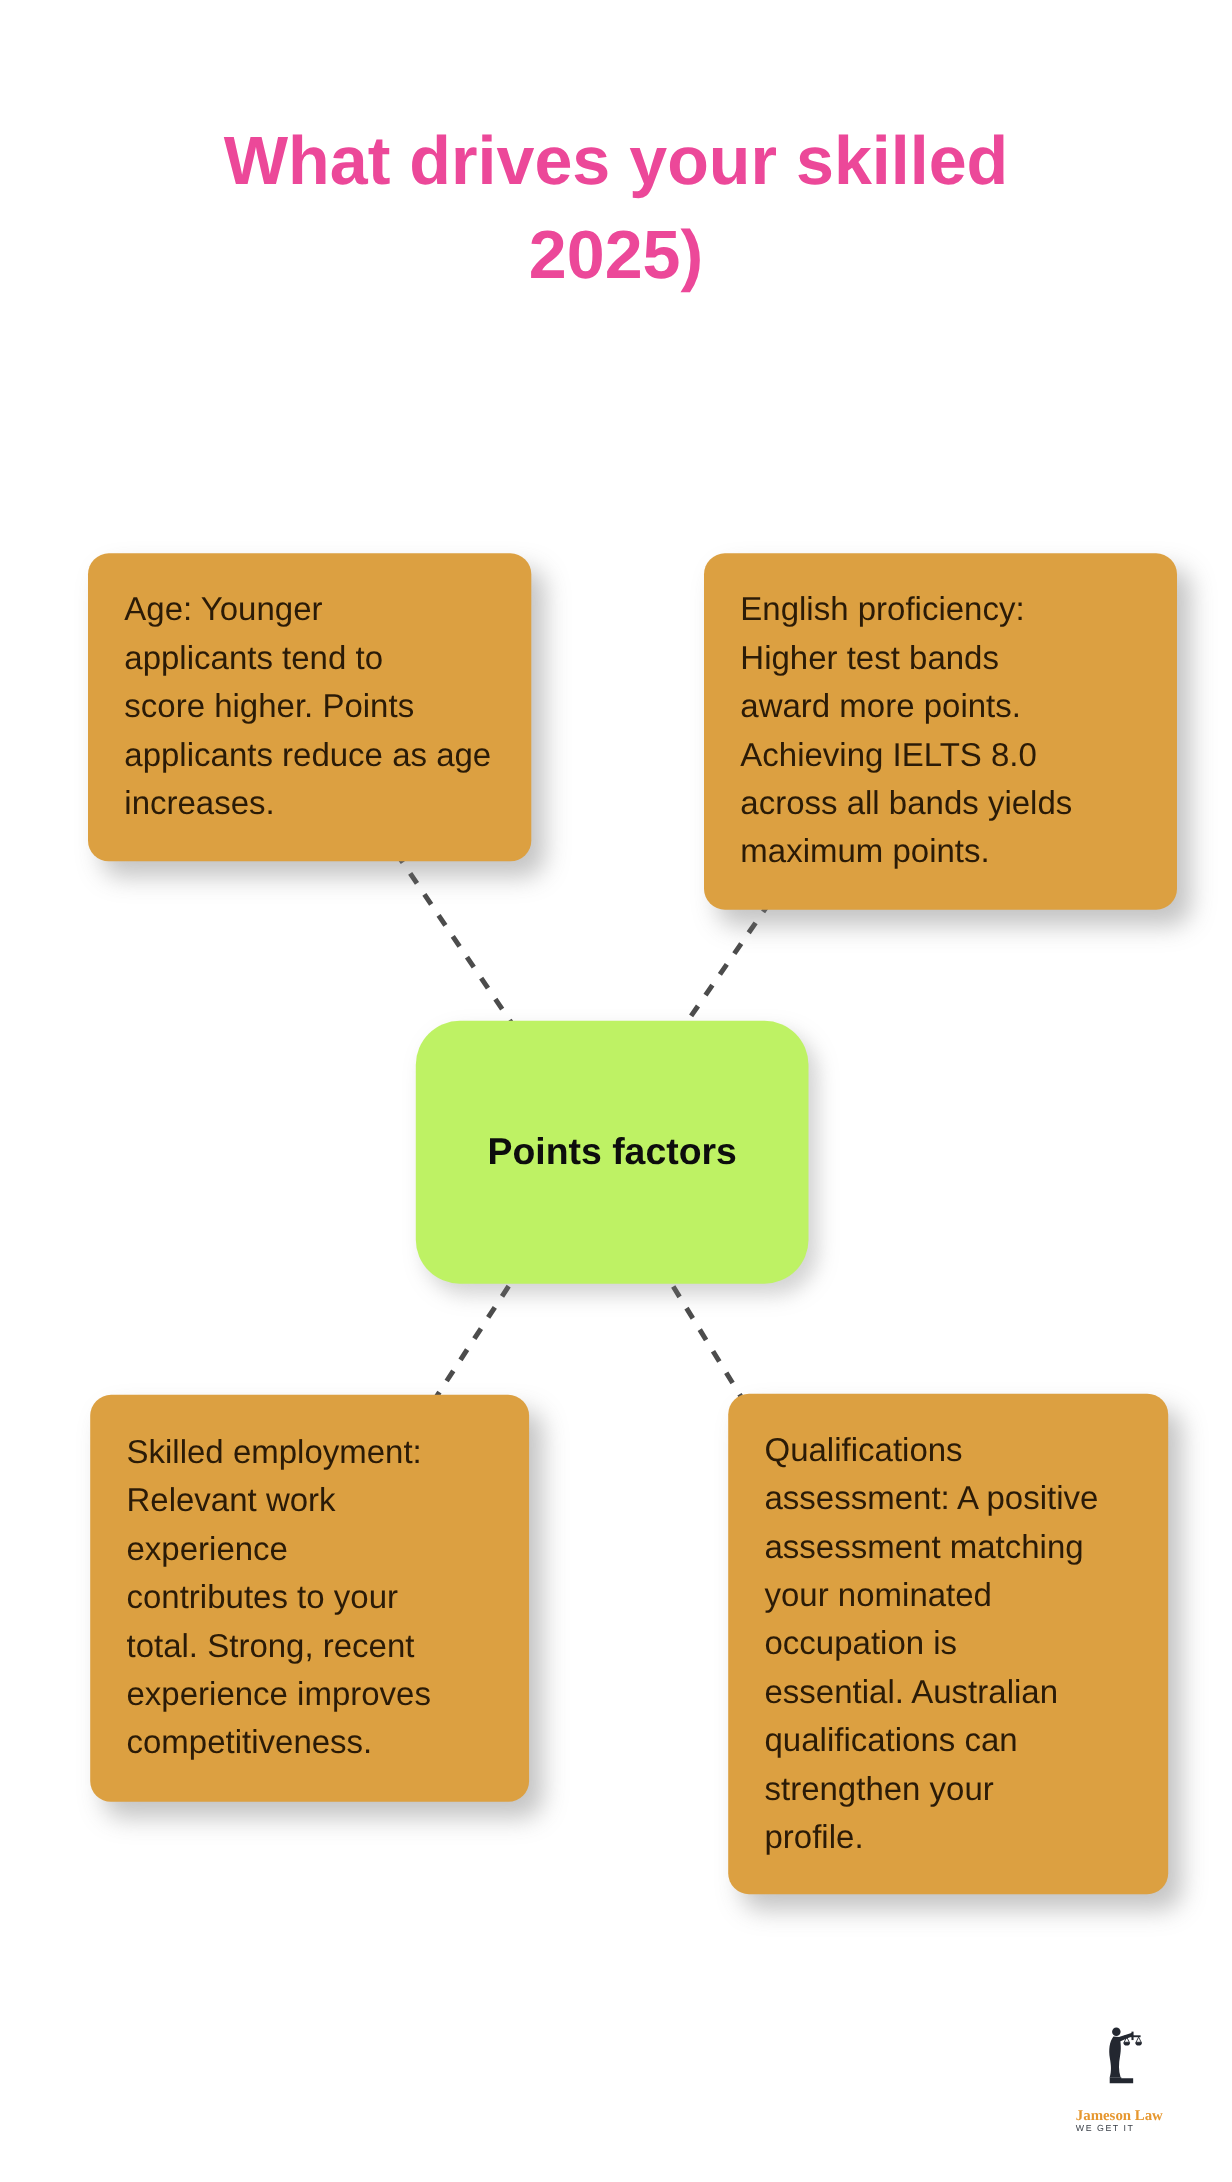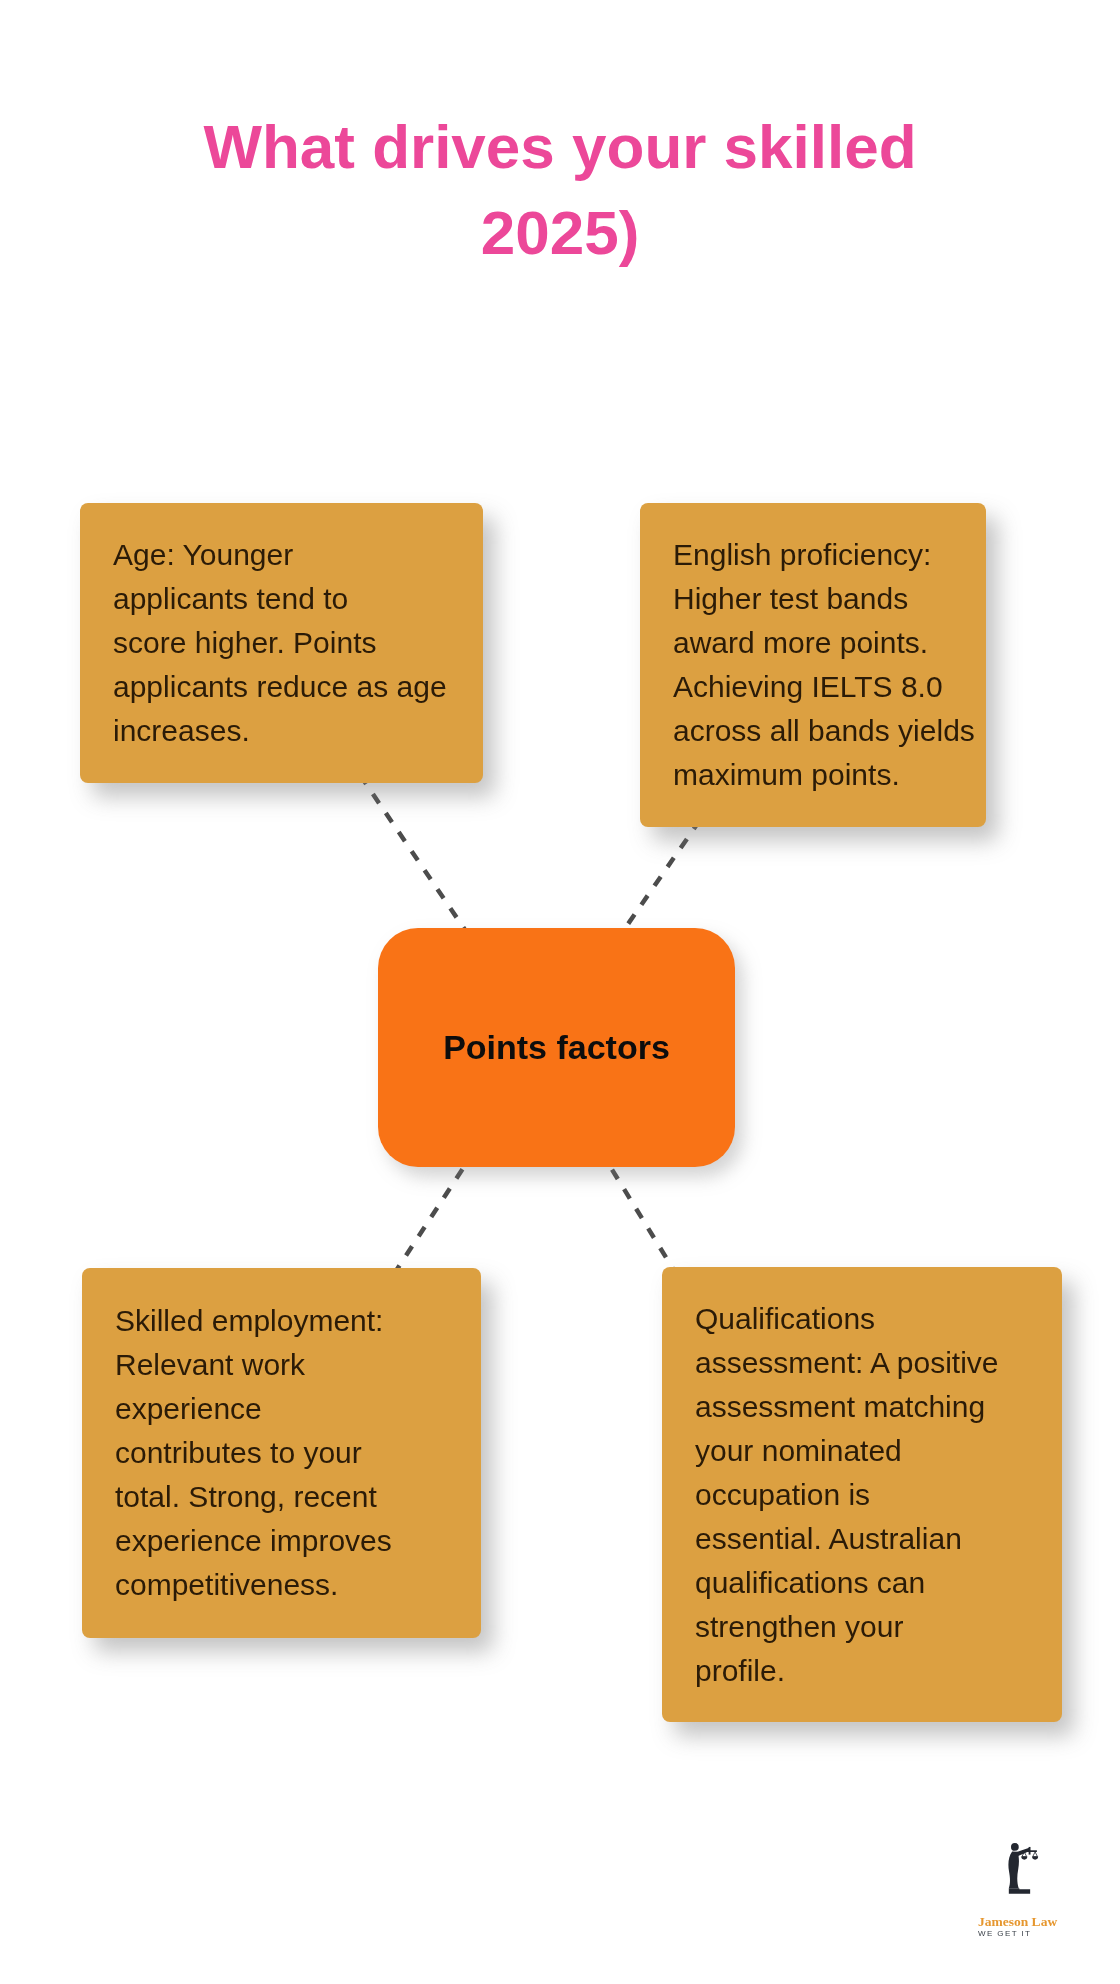--- a/index.html
+++ b/index.html
@@ -38,45 +38,45 @@
     stroke-width: 4.5;
     stroke-dasharray: 11 12;
     fill: none;
   }
 
   
   .factor {
     position: absolute;
     z-index: 1;
     background: #DCA041;
-    border-radius: 8px;
+    border-radius: 19px;
     box-shadow: 12px 14px 22px rgba(125,125,125,0.45);
     color: #2B1B07;
     font-size: 30px;
     line-height: 44px;
     display: flex;
     flex-direction: column;
     justify-content: center;
     padding: 0 30px 0 33px;
     box-sizing: border-box;
   }
   .factor div { white-space: nowrap; }
 
   #factor-age            { left: 80px;  top: 503px;  width: 403px; height: 280px; }
-  #factor-english        { left: 640px; top: 503px;  width: 346px; height: 324px; }
+  #factor-english        { left: 640px; top: 503px;  width: 430px; height: 324px; }
   #factor-skilled        { left: 82px;  top: 1268px; width: 399px; height: 370px; }
   #factor-qualifications { left: 638px; top: 1267px; width: 400px; height: 455px; margin-left: 24px; }
 
   
   .center-node {
     position: absolute;
     z-index: 1;
     left: 378px; top: 928px;
     width: 357px; height: 239px;
-    background: #f97316;
+    background: #bef264;
     border-radius: 40px;
     box-shadow: 8px 10px 18px rgba(130,130,130,0.35);
     display: flex;
     align-items: center;
     justify-content: center;
     font-size: 34px;
     font-weight: bold;
     color: #0d0d0d;
   }
 

